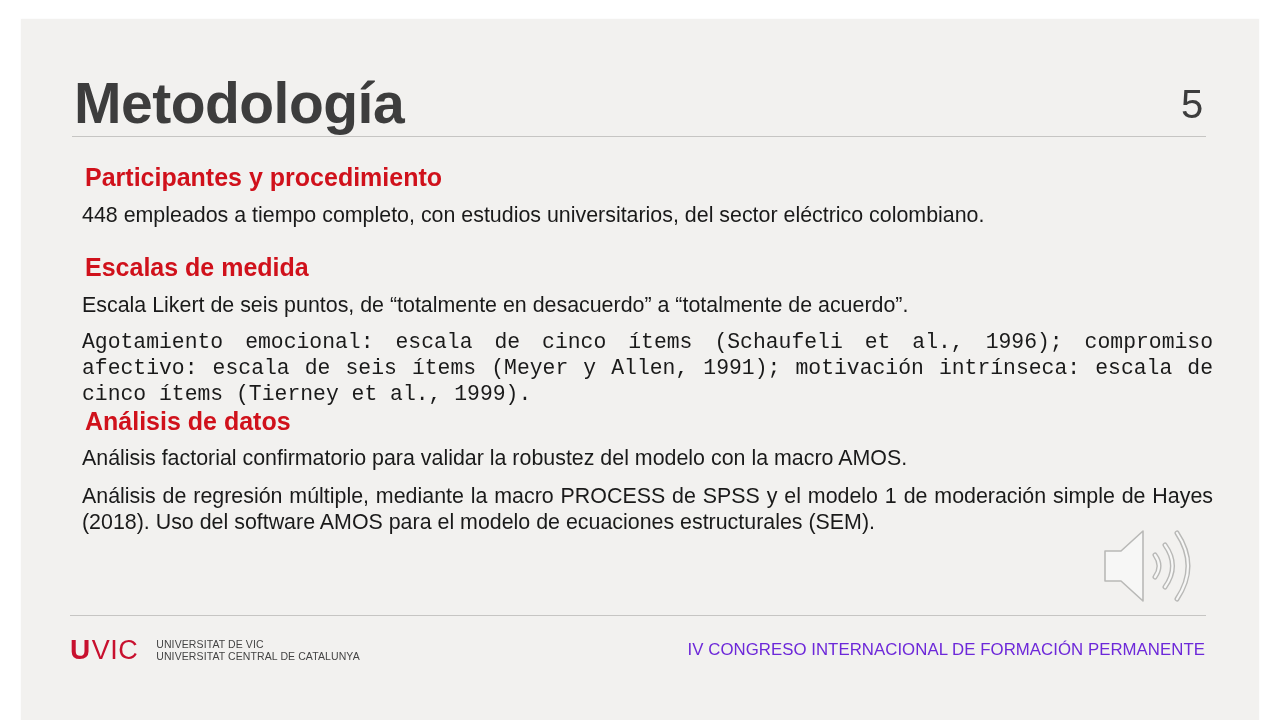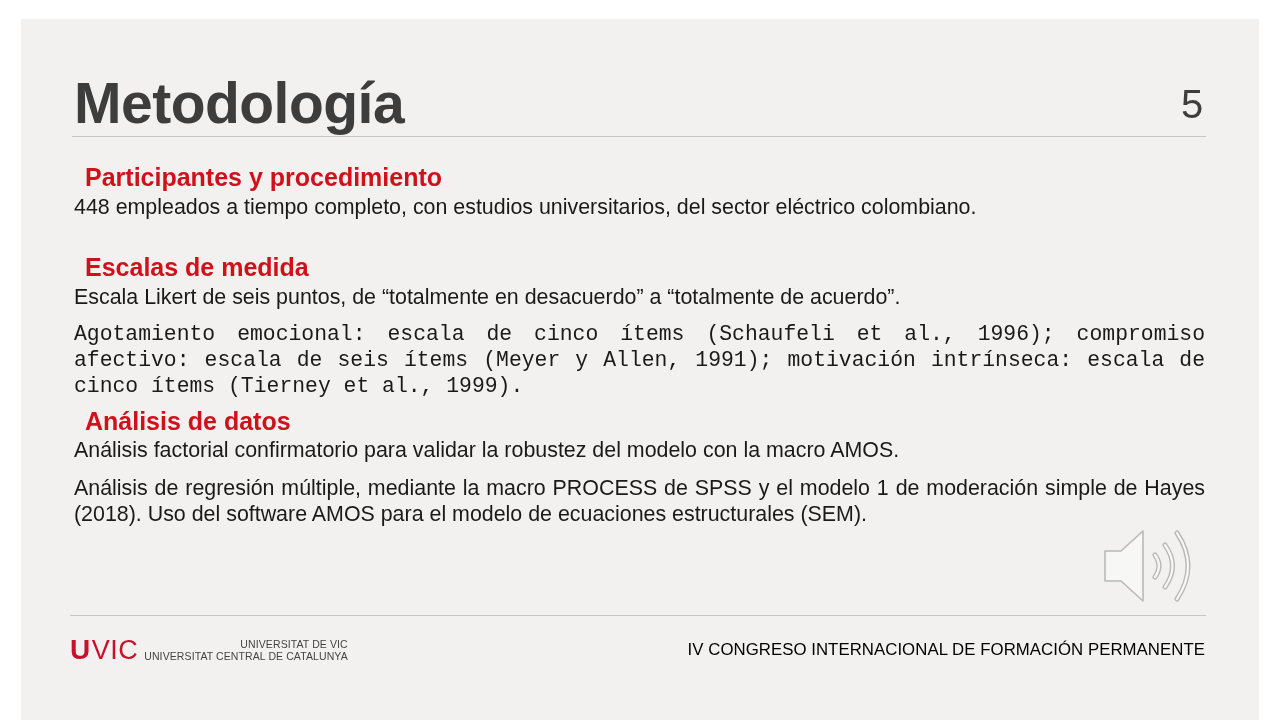--- a/index.html
+++ b/index.html
@@ -28,21 +28,21 @@
     .rule-top { left: 51px; top: 117px; width: 1134px; }
     .rule-bottom { left: 49px; top: 596px; width: 1136px; }
     .content {
       position: absolute; left: 53px; top: 130px; width: 1131px;
       color: #1a1a1a;
     }
     .section-heading {
       font-size: 25px; color: #d0111b; line-height: 34px; margin: 11px; white-space: nowrap;
     }
     .para {
-      font-size: 21.4px; line-height: 26px; margin: 0; text-align: justify;
+      font-size: 21.4px; line-height: 26px; margin: 8px; text-align: justify;
     }
     .s1-heading { position: absolute; left: 0; top: 0; }
     .s1-p1 { position: absolute; left: 0; top: 45px; width: 1131px; }
     .s2-heading { position: absolute; left: 0; top: 90px; }
     .s2-p1 { position: absolute; left: 0; top: 135px; width: 1131px; }
     .s2-p2 { position: absolute; left: 0; top: 172px; width: 1131px; font-family: Liberation Mono, monospace; }
     .s3-heading { position: absolute; left: 0; top: 244px; text-align: center; }
     .s3-p1 { position: absolute; left: 0; top: 288px; width: 1131px; }
     .s3-p2 { position: absolute; left: 0; top: 326px; width: 1131px; }
 
@@ -56,26 +56,26 @@
     }
     .logo-mark {
       font-size: 27px; color: #c8102e; letter-spacing: 0.5px; line-height: 30px;
       display: flex; align-items: baseline;
     }
     .logo-u {
       font-weight: bold; font-size: 28px; margin-right: 1px;
     }
     .logo-vic { font-weight: normal; }
     .logo-text {
-      margin-left: 6px; font-size: 10.5px; color: #444; line-height: 12px;
-      letter-spacing: 0.1px; white-space: nowrap; text-align: right;
+      margin-left: 18px; font-size: 10.5px; color: #444; line-height: 12px;
+      letter-spacing: 0.1px; white-space: nowrap;
     }
     .footer-text {
       position: absolute; right: 54px; top: 621px;
-      font-size: 16.8px; color: #000000; white-space: nowrap; letter-spacing: 0.05px;
+      font-size: 16.8px; color: #6d28d9; white-space: nowrap; letter-spacing: 0.05px;
     }
   </style>
 </head>
 <body>
 
 <div class="slide">
 
   <div class="title">Metodología</div>
   <div class="page-number">5</div>
 

